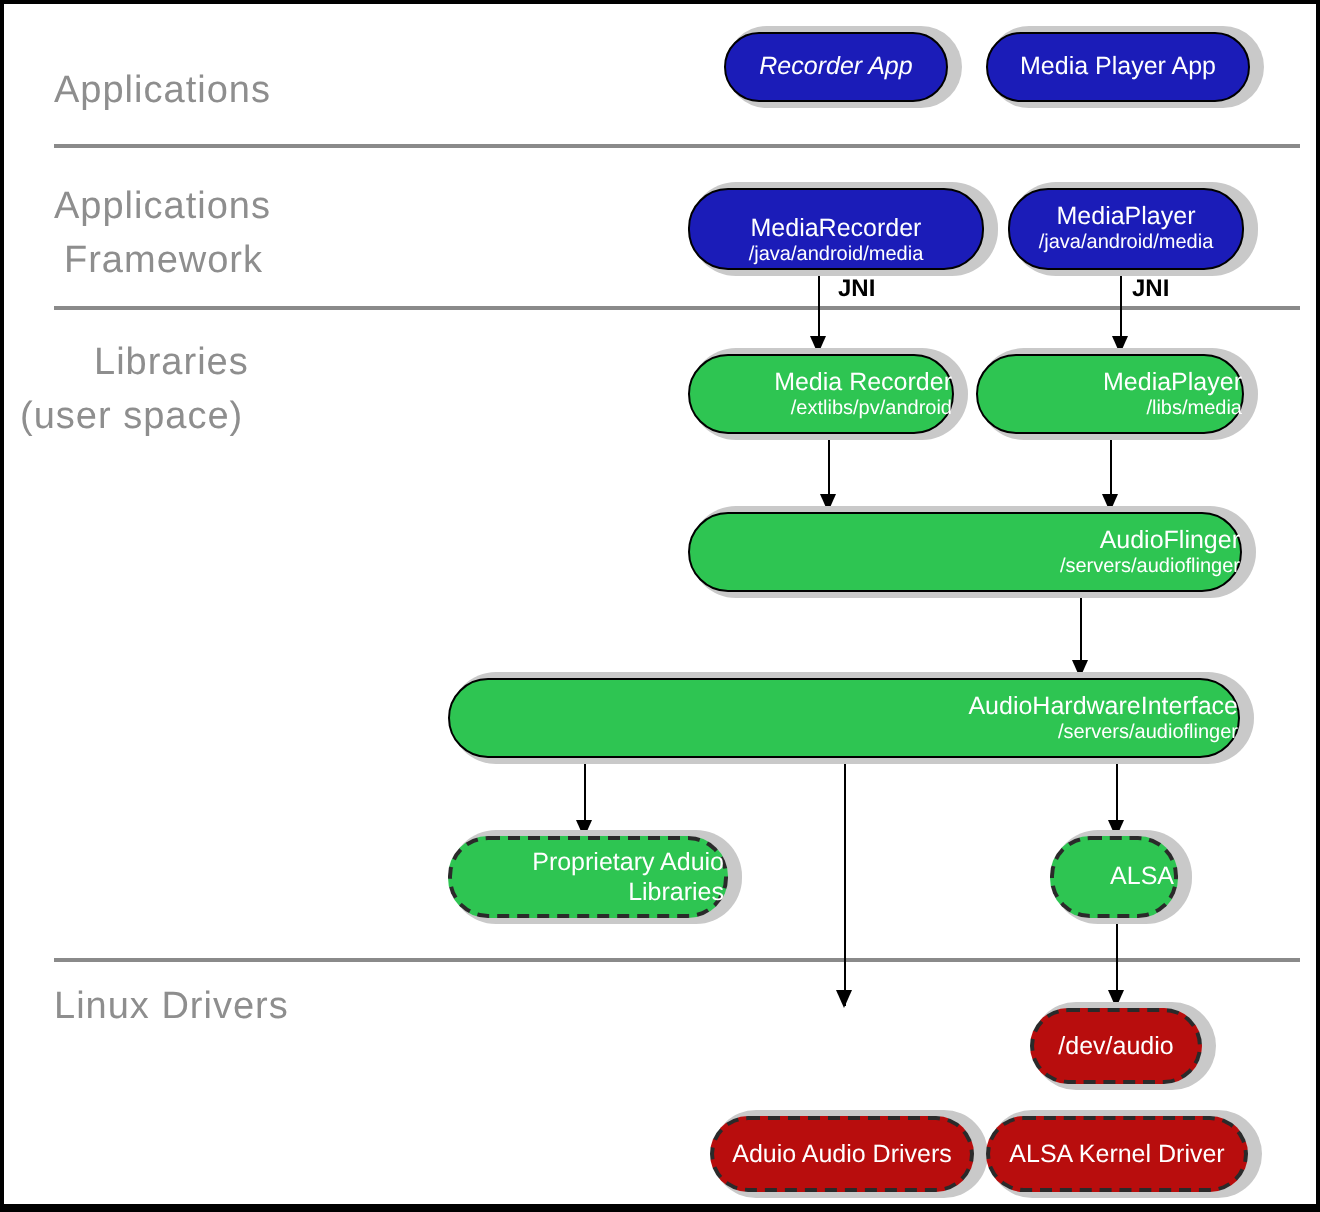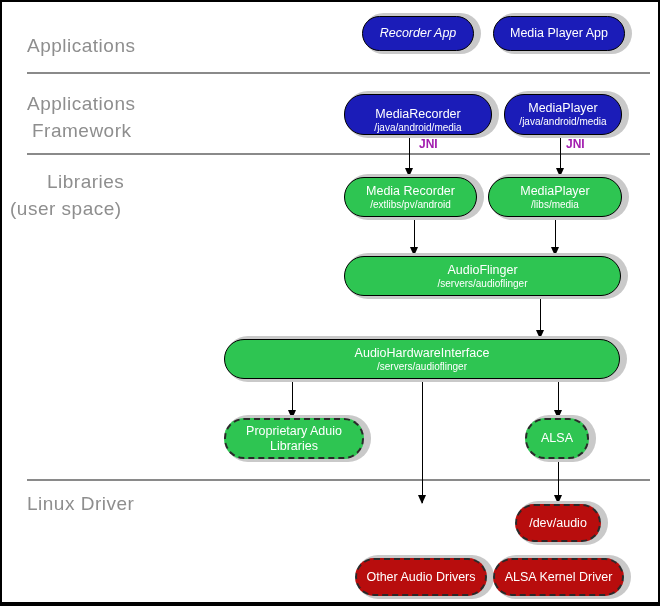--- a/index.html
+++ b/index.html
@@ -26,54 +26,54 @@
   }
   .box{
     position:absolute;box-sizing:border-box;border-radius:20px;
     display:flex;flex-direction:column;align-items:center;justify-content:center;
     color:#fff;text-align:center;
     box-shadow:4px 0 0 3px var(--shadow-gray);
   }
   .box.solid{border:1.5px solid #000;}
   .box.dashed{border:2px dashed #2a2a2a;}
   .box.blue{background:var(--app-blue);}
-  .box.green{background:var(--lib-green);}
+  .box.green{background:var(--lib-green);align-items:flex-end;}
   .box.red{background:var(--kernel-red);}
   .bt{font-size:12.5px;line-height:15px;}
   .bs{font-size:10px;line-height:12px;}
   .arrow{
     position:absolute;width:0;border-left:1.5px solid #000;
   }
   .arrow::after{
     content:"";position:absolute;bottom:-1px;left:-5px;width:0;height:0;
     border-left:4.5px solid transparent;border-right:4.5px solid transparent;
     border-top:9px solid #000;
   }
   .jni{
-    position:absolute;color:#a21caf;font-size:12px;font-weight:bold;
+    position:absolute;color:#000000;font-size:12px;font-weight:bold;
   }
 </style>
 </head>
 <body>
 
 <div class="canvas">
 
   <div class="lane-label" style="left:25px;top:30px;">
     <div>Applications</div>
   </div>
   <div class="lane-label" style="left:25px;top:88px;">
     <div>Applications</div>
     <div style="margin-left:5px;">Framework</div>
   </div>
   <div class="lane-label" style="left:8px;top:166px;">
     <div style="margin-left:37px;">Libraries</div>
     <div>(user space)</div>
   </div>
   <div class="lane-label" style="left:25px;top:488px;">
-    <div>Linux Driver</div>
+    <div>Linux Drivers</div>
   </div>
 
   <div class="separator" style="top:70px;"></div>
   <div class="separator" style="top:151px;"></div>
   <div class="separator" style="top:477px;"></div>
 
   <div class="arrow" style="left:407px;top:133px;height:41px;"></div>
   <div class="arrow" style="left:558px;top:133px;height:41px;"></div>
   <div class="arrow" style="left:412px;top:215px;height:38px;"></div>
   <div class="arrow" style="left:553px;top:215px;height:38px;"></div>
@@ -123,19 +123,19 @@
     <div class="bt">Libraries</div>
   </div>
   <div class="box green dashed" style="left:523px;top:416px;width:64px;height:41px;">
     <div class="bt">ALSA</div>
   </div>
 
   <div class="box red dashed" style="left:513px;top:502px;width:86px;height:38px;">
     <div class="bt">/dev/audio</div>
   </div>
   <div class="box red dashed" style="left:353px;top:556px;width:132px;height:38px;">
-    <div class="bt">Other Audio Drivers</div>
+    <div class="bt">Aduio Audio Drivers</div>
   </div>
   <div class="box red dashed" style="left:491px;top:556px;width:131px;height:38px;">
     <div class="bt">ALSA Kernel Driver</div>
   </div>
 
 </div>
 
 </body></html>

